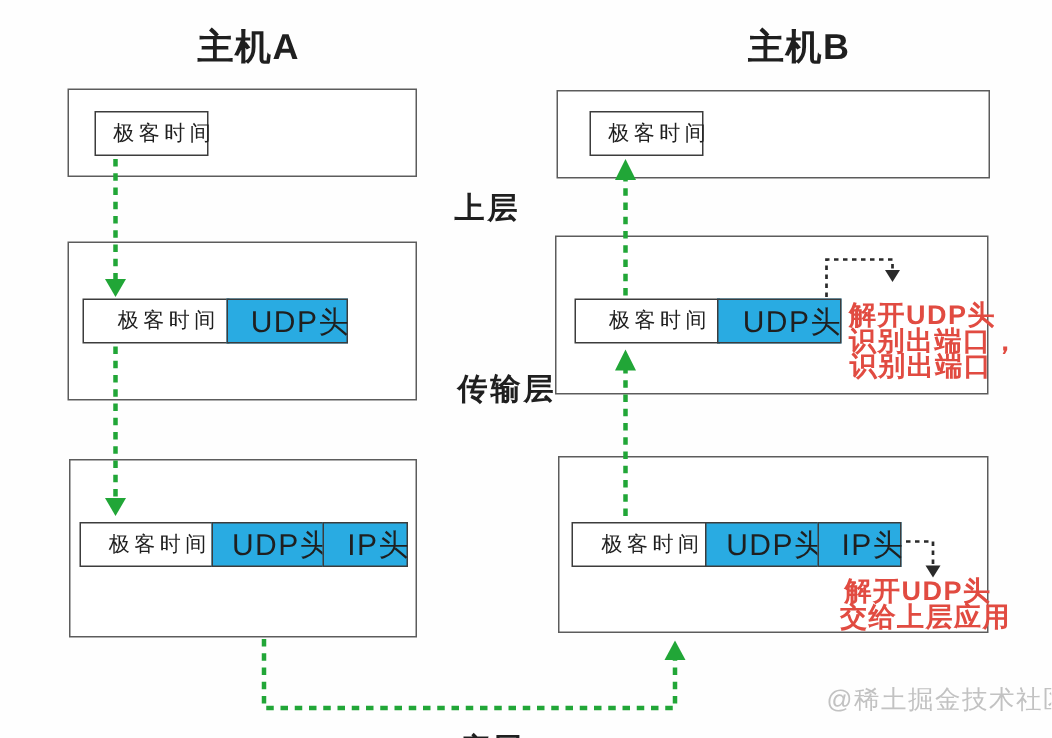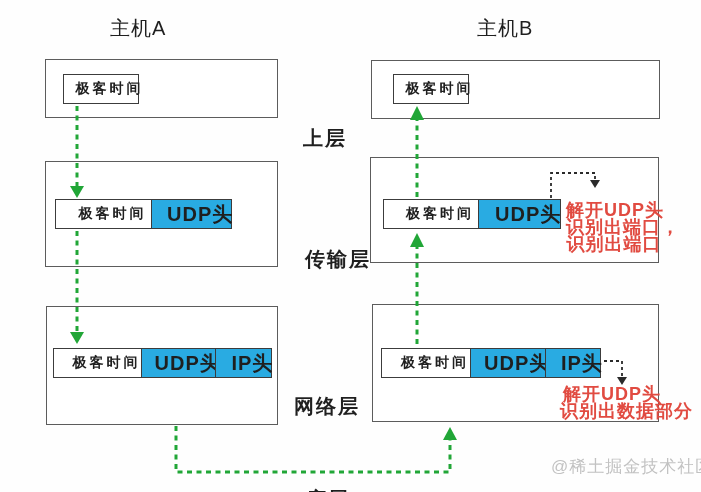--- a/index.html
+++ b/index.html
@@ -15,22 +15,22 @@
   .stage {
     position: relative;
     width: 701px; height: 492px;
     background: #fefefe;
     overflow: hidden;
     font-family: "Liberation Sans", "DejaVu Sans", sans-serif;
     color: var(--ink);
   }
   .host-title {
     position: absolute;
-    font-size: 20px; font-weight: 400;
-    text-align: left; width: 90px;
+    font-size: 24px; font-weight: 700;
+    text-align: right; width: 90px;
     letter-spacing: 1px;
   }
   .layer-label {
     position: absolute;
     font-size: 20px; font-weight: 600;
     text-align: center; width: 84px;
     letter-spacing: 2px;
     margin-top: 44px;
   }
   .box-outer {
@@ -39,21 +39,21 @@
     background: #ffffff;
     box-sizing: border-box;
   }
   .seg-row { position: absolute; display: flex; }
   .seg {
     height: 30px;
     box-sizing: border-box;
     border: 1.8px solid var(--seg-border);
     background: #ffffff;
     display: flex; align-items: center; justify-content: center;
-    font-size: 14px; font-weight: 700;
+    font-size: 14px; font-weight: 400;
     letter-spacing: 3px;
     color: var(--ink);
     white-space: nowrap;
     padding-left: 17px;
   }
   .seg + .seg { margin-left: -1.8px; }
   .seg.blue {
     background: var(--blue);
     font-size: 20px;
     letter-spacing: 1px;
@@ -83,21 +83,20 @@
 </head>
 <body>
 
 <div class="stage">
 
   <div class="host-title" style="left:110px; top:15px;">主机A</div>
   <div class="host-title" style="left:477px; top:15px;">主机B</div>
 
   <div class="layer-label" style="left:283px; top:81px;">上层</div>
   <div class="layer-label" style="left:287px; top:202px;text-align:right;">传输层</div>
-  <div class="layer-label" style="left:285px; top:349px;">网络层</div>
   <div class="layer-label" style="left:286px; top:442px;">底层</div>
 
   <div class="box-outer" style="left:45px; top:59px;  width:233px; height:59px;"></div>
   <div class="box-outer" style="left:45px; top:161px; width:233px; height:106px;"></div>
   <div class="box-outer" style="left:46px; top:306px; width:232px; height:119px;"></div>
 
   <div class="box-outer" style="left:371px; top:60px;  width:289px; height:59px;"></div>
   <div class="box-outer" style="left:370px; top:157px; width:289px; height:106px;"></div>
   <div class="box-outer" style="left:372px; top:304px; width:287px; height:118px;"></div>
 
@@ -148,18 +147,18 @@
     <polygon class="ka" points="617,377 627,377 622,385"></polygon>
   </svg>
 
   <div class="note" style="left:566px; top:202px; width:96px;">
     <div>解开UDP头</div>
     <div>识别出端口，</div>
     <div>识别出端口</div>
   </div>
   <div class="note" style="left:560px; top:386px; width:104px;">
     <div>解开UDP头</div>
-    <div>识别出数据部分</div>
+    <div>交给上层应用</div>
   </div>
 
   <div class="watermark" style="left:551px; top:455px;">@稀土掘金技术社区</div>
 
 </div>
 
 </body></html>

